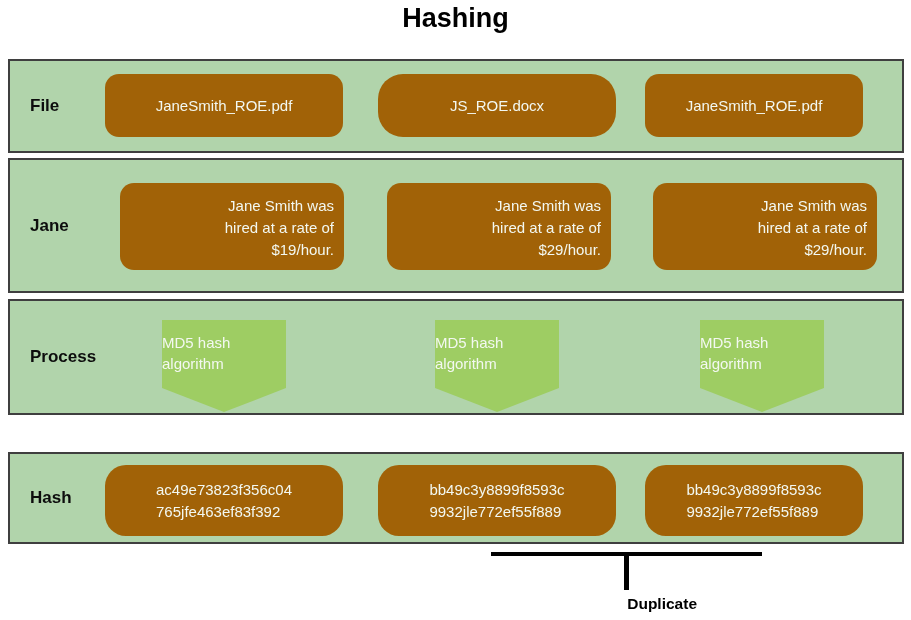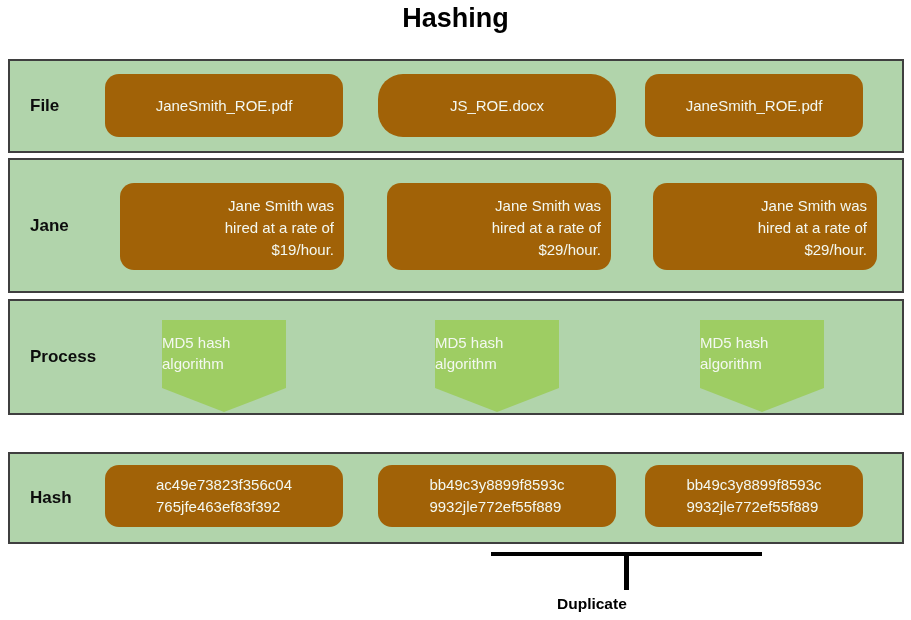--- a/index.html
+++ b/index.html
@@ -89,21 +89,21 @@
     font-size: 15px;
     line-height: 1.4;
     clip-path: polygon(0 0, 100% 0, 100% 74%, 50% 100%, 0 74%);
   }
   #process-node-1 { left: 152px; }
   #process-node-2 { left: 425px; }
   #process-node-3 { left: 690px; }
   .process-text { padding-top: 12px; }
 
   
-  .hash-node { top: 11px; height: 62px; }
+  .hash-node { top: 11px; height: 71px; border-radius: 21px; }
   #hash-node-1 { left: 95px;  width: 238px; }
   #hash-node-2 { left: 368px; width: 238px; }
   #hash-node-3 { left: 635px; width: 218px; }
   .hash-text { text-align: left; }
 
   
   .bracket-h {
     position: absolute;
     left: 491px;
     top: 552px;
@@ -117,21 +117,21 @@
     top: 552px;
     width: 5px;
     height: 38px;
     background: #000000;
   }
   .duplicate-label {
     position: absolute;
     left: 557px;
     top: 595px;
     width: 140px;
-    text-align: left;
+    text-align: right;
     font-size: 15.5px;
     font-weight: bold;
     color: #000000;
   }
 </style>
 </head>
 <body>
 
 <div class="canvas">
 

